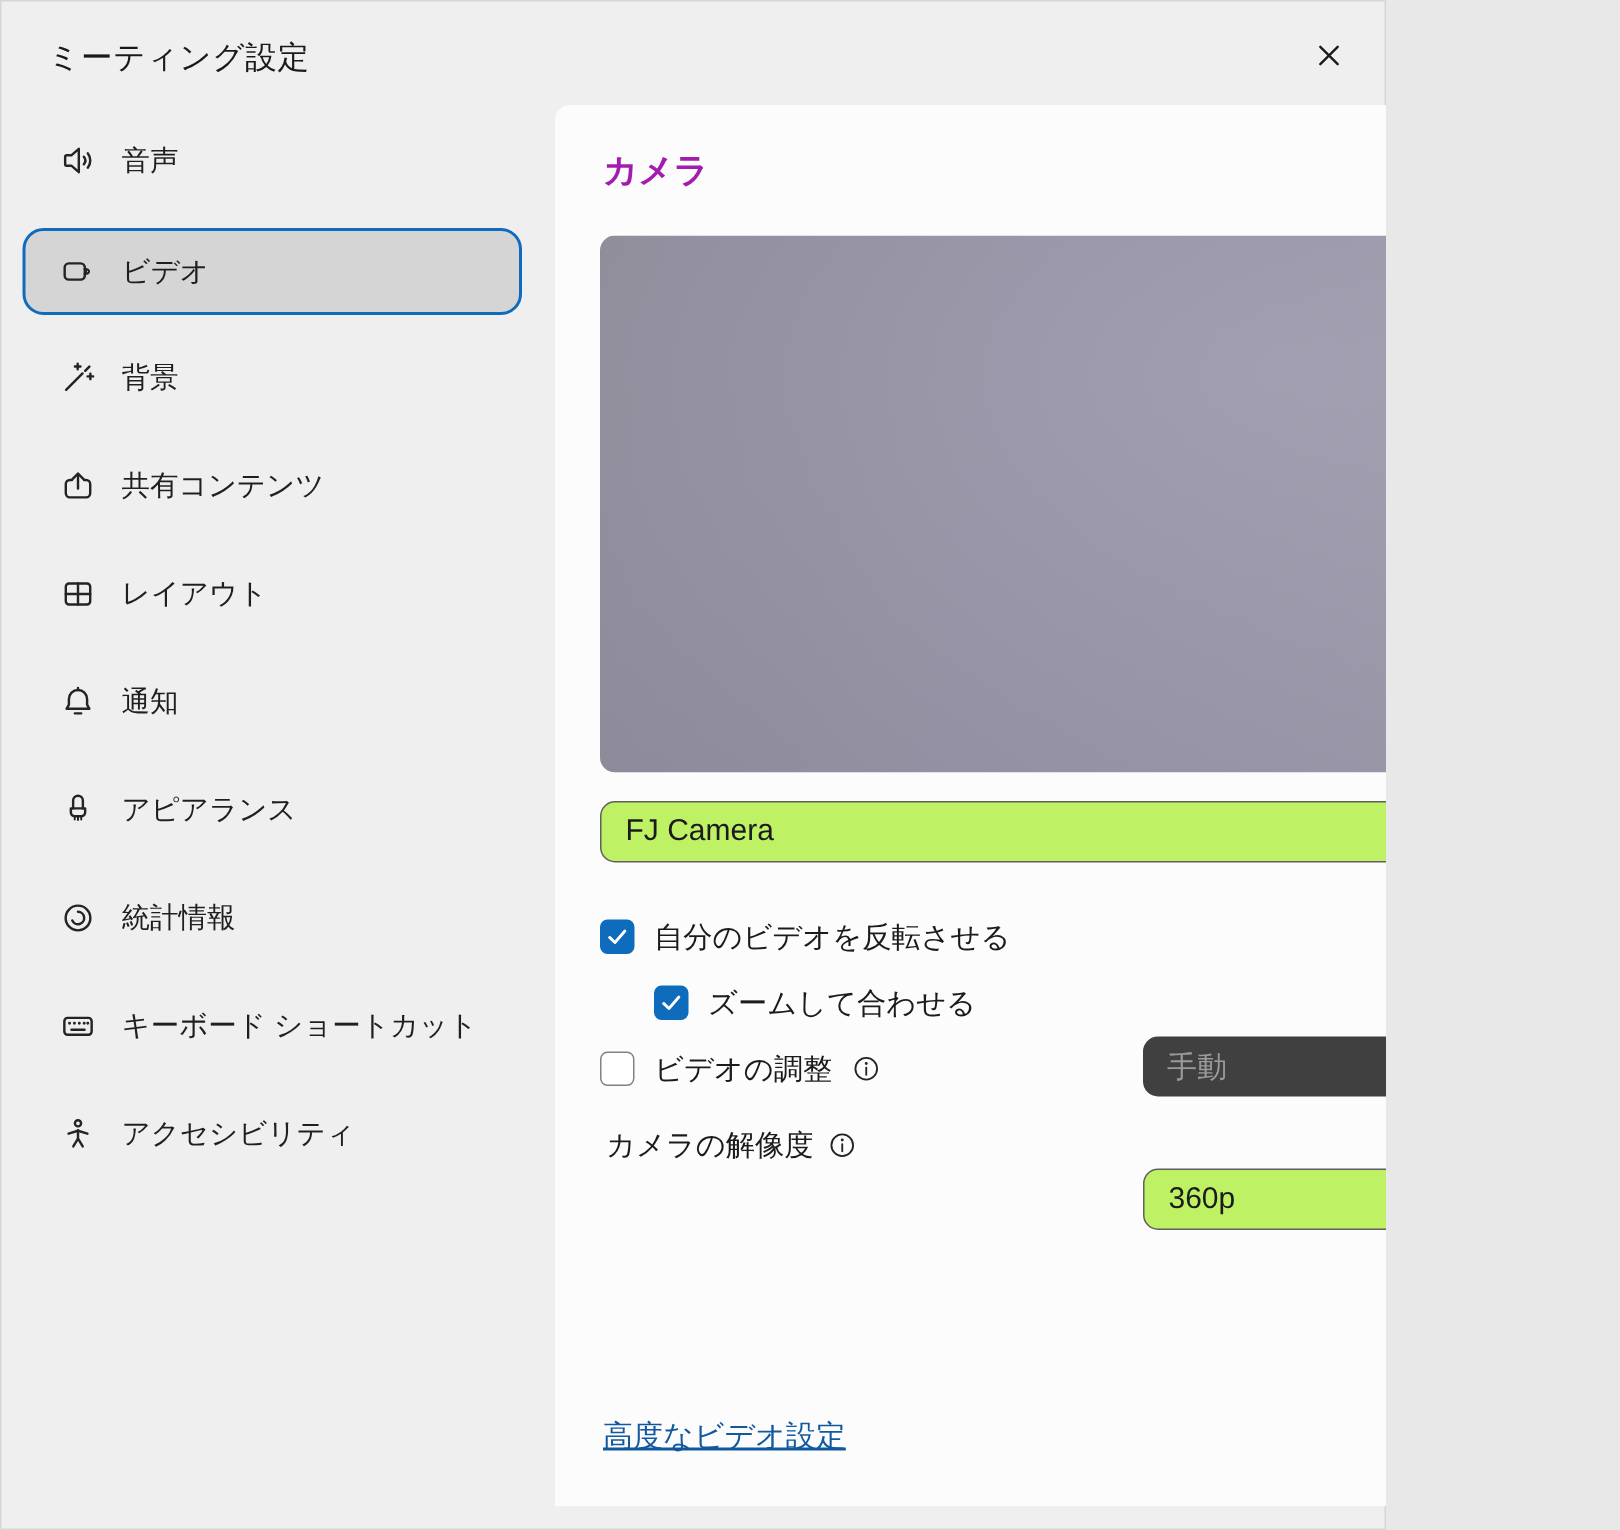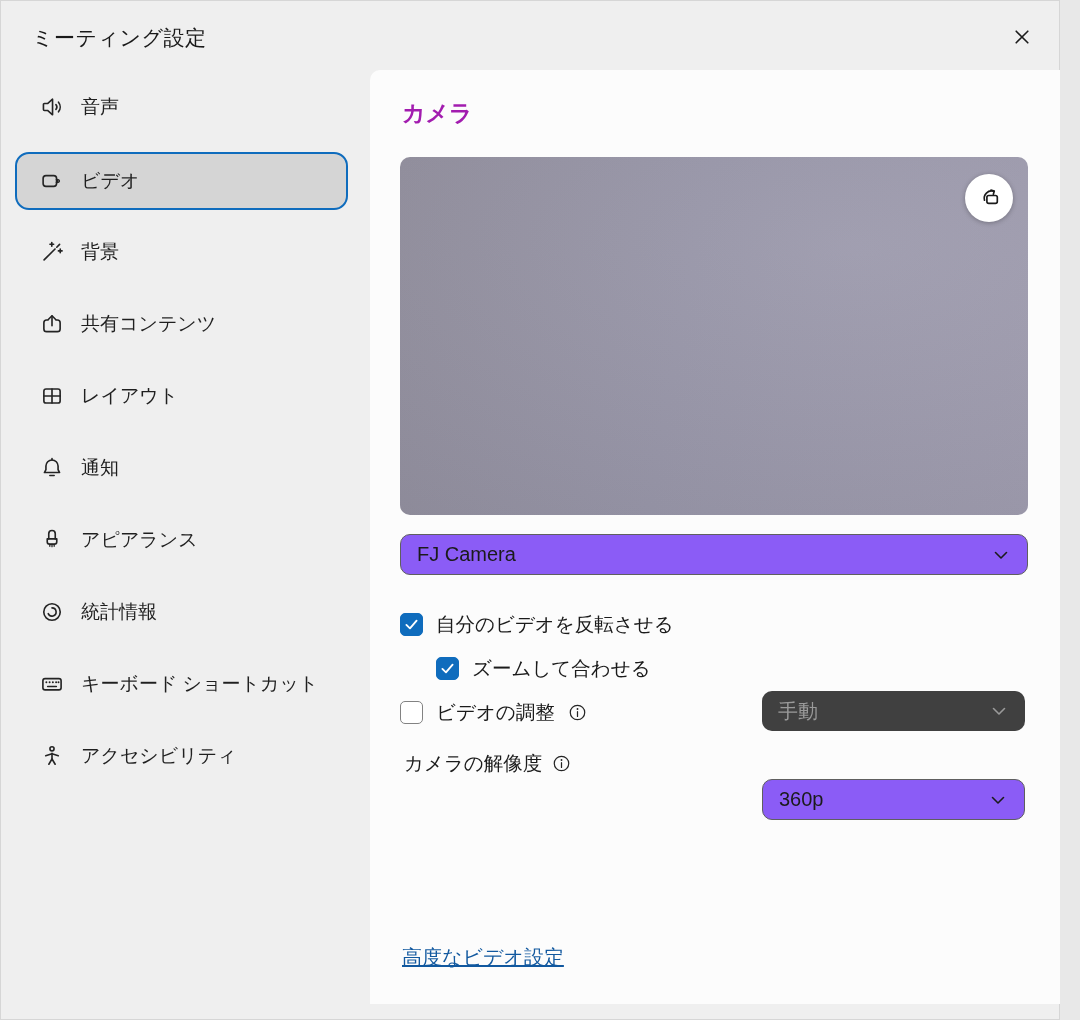--- a/index.html
+++ b/index.html
@@ -1,20 +1,20 @@
 <!DOCTYPE html>
 <html><head>
 <meta charset="utf-8">
 <style>
   * { margin:0; padding:0; box-sizing:border-box; }
   html,body { background:#e8e8e8; }
   body { font-family:"Liberation Sans","DejaVu Sans",sans-serif; color:#1b1b1b; }
 
   .window {
-    position:relative; width:1060px; height:1020px;
+    position:relative; width:924px; height:1020px;
     background:#efefef; overflow:hidden;
     box-shadow: inset 0 0 0 1px rgba(0,0,0,.10);
   }
 
   
   .win-title {
     position:absolute; left:32px; top:24px;
     font-size:21px; color:#191919; letter-spacing:.5px;
   }
   .close-btn {
@@ -51,21 +51,21 @@
       linear-gradient(100deg,#93909f 0%, #9795a8 45%, #9e9bae 100%);
   }
   .rotate-btn {
     position:absolute; right:15px; top:17px; width:48px; height:48px;
     border-radius:50%; background:#fff; border:none; cursor:pointer;
     display:flex; align-items:center; justify-content:center;
     box-shadow:0 1px 5px rgba(0,0,0,.28);
   }
 
   .select {
-    position:absolute; height:41px; background:#8b5cf6;
+    position:absolute; height:41px; background:#bef264;
     border:1px solid #5f5f5f; border-radius:10px;
     display:flex; align-items:center; justify-content:space-between;
     padding:0 16px; font-size:20px; color:#1b1b1b; cursor:pointer;
   }
   .select.camera { left:30px; top:464px; width:628px; }
   .select.small  { left:392px; width:263px; }
   .select.manual { top:621px; height:40px; background:#404040; border:none; color:#9a9a9a; cursor:default; }
   .select.resolution { top:709px; }
   .chev svg { width:20px; height:20px; display:block; }
   .select.manual .chev svg polyline { stroke:#9a9a9a; }

